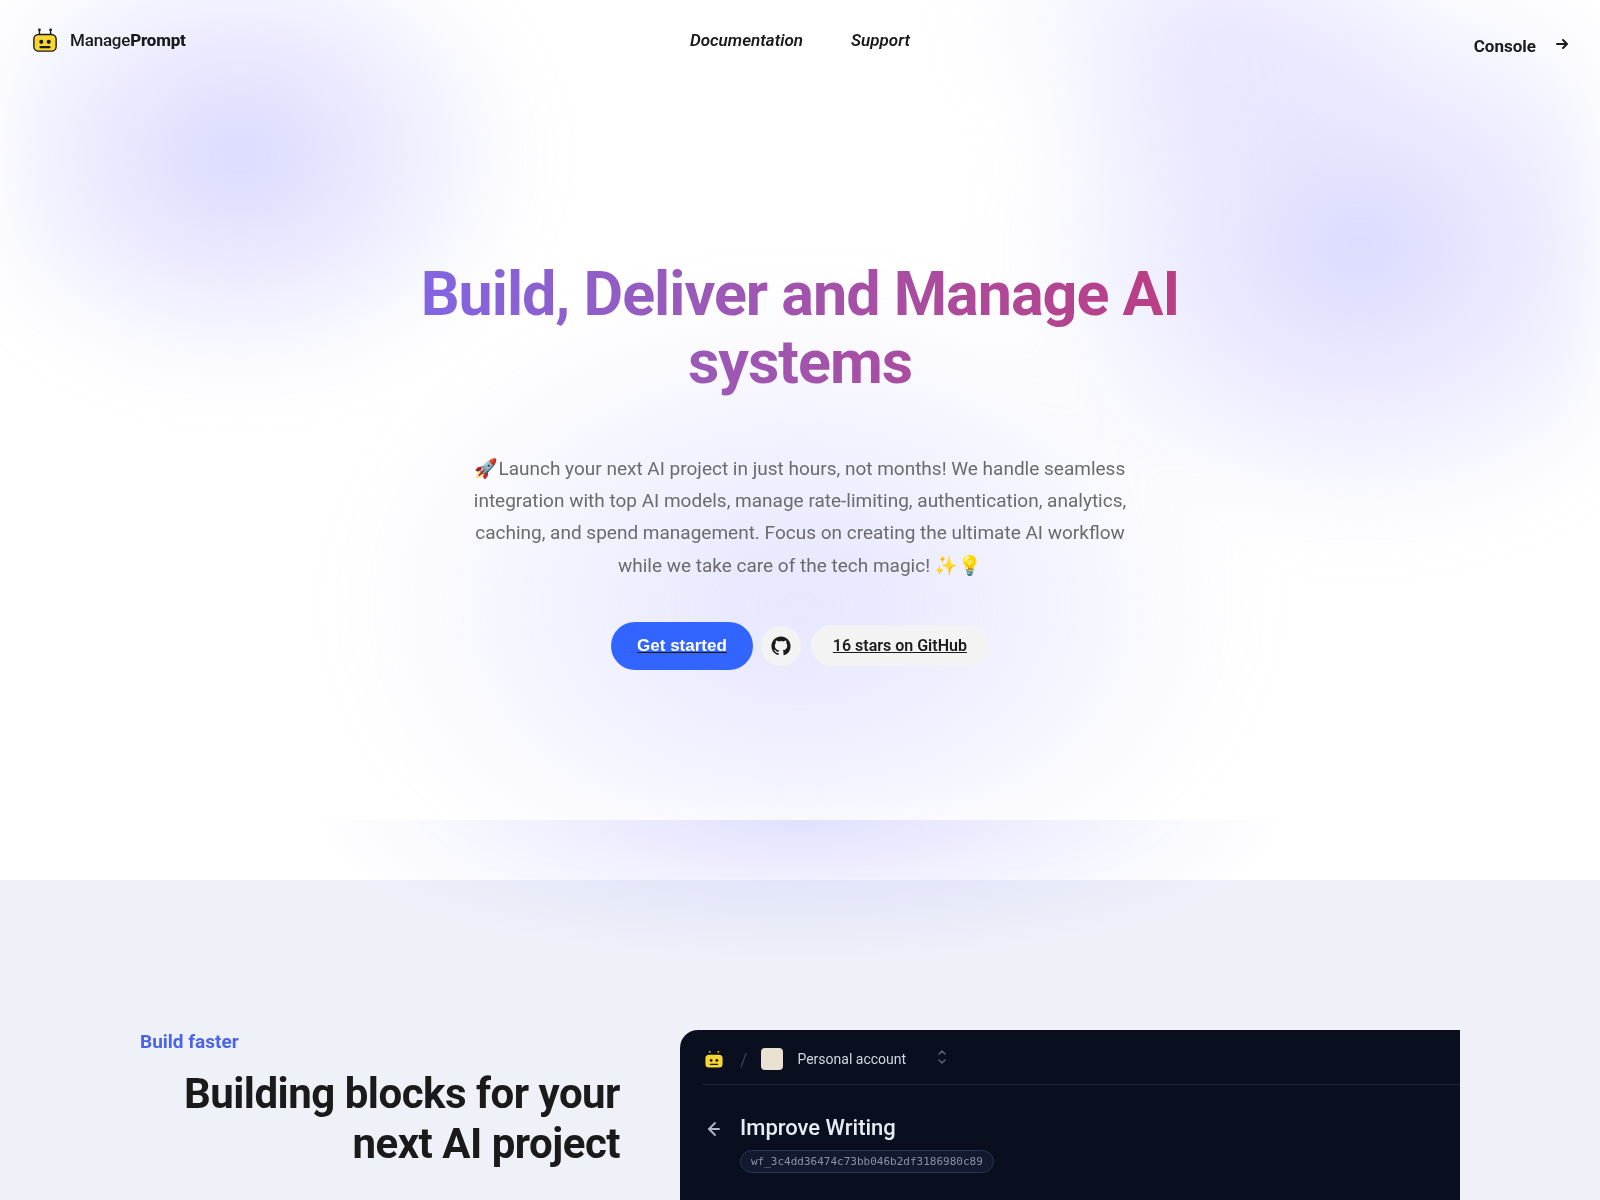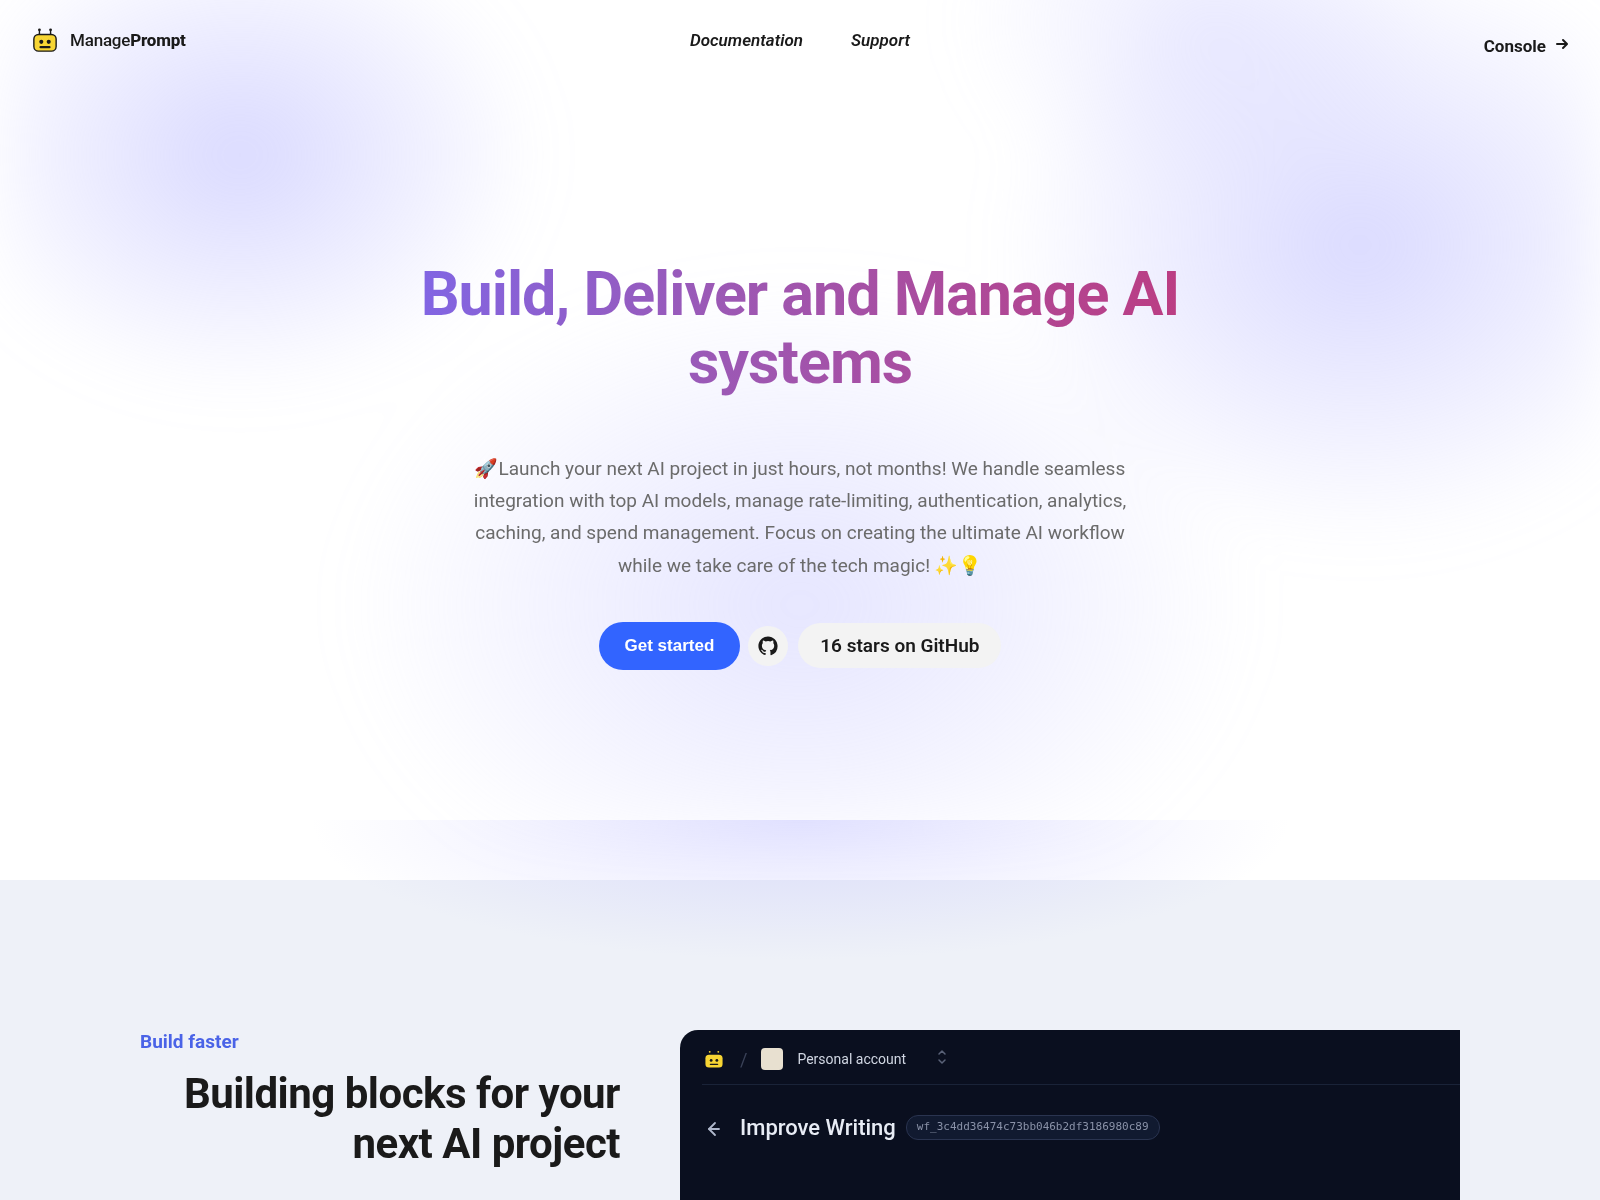--- a/index.html
+++ b/index.html
@@ -45,21 +45,21 @@
 .nav-link {
   font-size: 17px;
   font-weight: 600;
   color: #1a1a1a;
   text-decoration: none;
   font-style: italic;
 }
 .console-link {
   display: flex;
   align-items: center;
-  gap: 8px;
+  gap: 18px;
   font-size: 17px;
   font-weight: 700;
   color: #1a1a1a;
   text-decoration: none;
   margin-top: 12px;
 }
 .hero {
   position: relative;
   min-height: 800px;
   padding-top: 180px;
@@ -98,20 +98,21 @@
   font-size: 19px;
   line-height: 1.7;
   color: #6b6b6b;
 }
 .cta-row {
   display: flex;
   justify-content: center;
   align-items: center;
   gap: 8px;
   margin-top: 40px;
+  text-decoration: underline;
 }
 .btn-primary {
   background: #3264ff;
   color: #fff;
   border: none;
   padding: 14px 26px;
   border-radius: 24px;
   font-size: 17px;
   font-weight: 600;
   cursor: pointer;
@@ -127,21 +128,21 @@
   border-radius: 50%;
   background: #f3f3f3;
   display: flex;
   align-items: center;
   justify-content: center;
 }
 .gh-pill {
   background: #f3f3f3;
   padding: 11px 22px;
   border-radius: 24px;
-  font-size: 19px;
+  font-size: 16px;
   font-weight: 600;
   color: #1a1a1a;
 }
 .section2 {
   background: #eef1f8;
   padding: 150px 0 0;
   position: relative;
   min-height: 350px;
 }
 .section2-bg {
@@ -225,21 +226,21 @@
 .app-tab { padding-bottom: 10px; cursor: pointer; color: #8a92a8; }
 .app-tab.active { color: #5a7dff; border-bottom: 2px solid #5a7dff; }
 .app-divider { border-top: 1px solid #1a2338; }
 .app-body {
   display: flex;
   align-items: flex-start;
   gap: 18px;
   padding-top: 30px;
 }
 .app-back { color: #b0b8cc; font-size: 22px; margin-top: 4px; cursor: pointer; }
-.app-titleblock { display: flex; flex-direction: row; gap: 10px; }
+.app-titleblock { display: flex; flex-direction: column; gap: 10px; }
 .app-title { font-size: 22px; color: #e8ecf5; font-weight: 500; }
 .app-id-pill {
   display: inline-block;
   background: #111a30;
   border: 1px solid #2a3450;
   color: #8a92a8;
   font-size: 11px;
   padding: 4px 10px;
   border-radius: 12px;
   width: fit-content;

